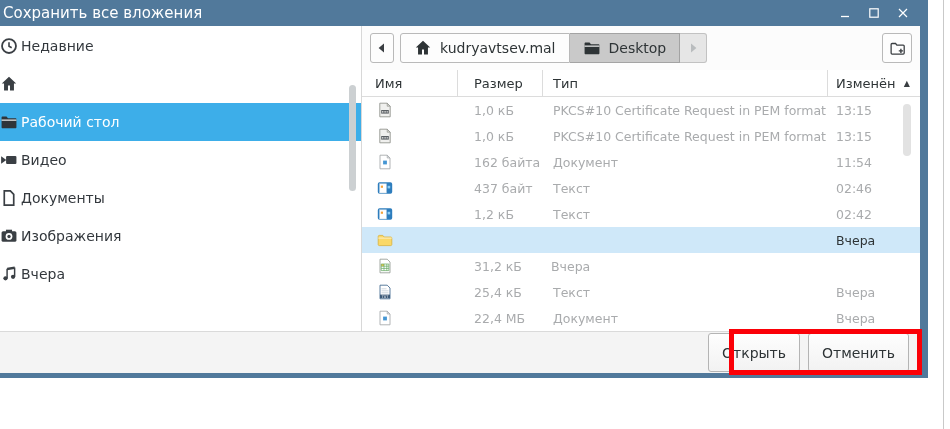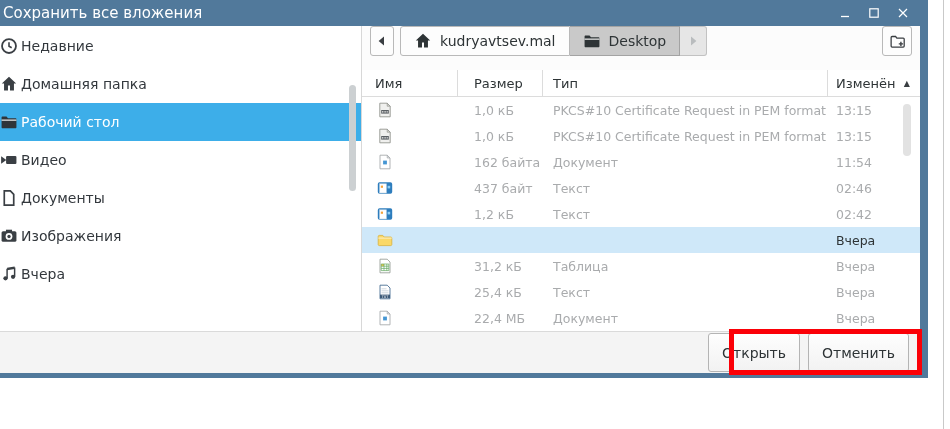--- a/index.html
+++ b/index.html
@@ -46,21 +46,21 @@
   .sidebar { width:362px; border-right:1px solid #d8d8d8; position:relative; background:#fff; padding-top:1px; overflow:hidden; }
   .sb-item { height:38px; display:flex; align-items:center; gap:3px; font-size:14px; color:#33383d; cursor:default; }
   .sb-item.selected { background:#3daee9; color:#fff; }
   .icon { display:inline-flex; width:18px; height:18px; align-items:center; justify-content:center; flex:none; }
   .icon svg { width:100%; height:100%; display:block; }
   .icon.fi { width:16px; height:16px; }
   .sb-scroll { position:absolute; right:5px; top:59px; width:7px; height:106px; background:#ccd0d2; border-radius:4px; }
 
   
   .content { flex:1; position:relative; background:#fff; }
-  .toolbar { height:44px; display:flex; align-items:flex-start; padding:0 8px; background:#fcfcfc; }
+  .toolbar { height:44px; display:flex; align-items:center; padding:0 8px; background:#fcfcfc; }
   .tb-btn {
     height:30px; border:1px solid #b9b9b9; border-radius:3px; background:#fdfdfd;
     display:flex; align-items:center; justify-content:center; cursor:default;
   }
   .btn-back { width:24px; margin-right:6px; }
   .crumbs { display:flex; height:30px; }
   .crumb {
     display:flex; align-items:center; gap:8px; padding:0 13px; height:30px;
     border:1px solid #b9b9b9; border-left-width:0; font-size:14px; color:#2e3436;
     background:#fdfdfd; cursor:default; font-family:inherit;
@@ -158,21 +158,20 @@
               </svg>
             </span>
             <span>Недавние</span>
           </div>
           <div class="sb-item">
             <span class="icon">
               <svg viewBox="0 0 16 16">
                 <path d="M8 1.6 1.6 7.6h2v6.2h3.5V9.4h1.8v4.4h3.5V7.6h2z" fill="#3a3f44"></path>
               </svg>
             </span>
-            <span>Домашняя папка</span>
           </div>
           <div class="sb-item selected">
             <span class="icon">
               <svg viewBox="0 0 16 16">
                 <path d="M1.4 3.9c0-.5.4-.9.9-.9h3.5l1.3 1.6h6.6c.5 0 .9.4.9.9v7.2c0 .5-.4.9-.9.9H2.3c-.5 0-.9-.4-.9-.9z" fill="#2f3439"></path>
                 <rect x="1.4" y="5.8" width="13.2" height="1.1" fill="#fff" opacity="0.9"></rect>
               </svg>
             </span>
             <span>Рабочий стол</span>
           </div>
@@ -377,21 +376,20 @@
               <div class="cell cell-name">
                 <span class="icon fi">
                   <svg viewBox="0 0 16 16">
                     <path d="M3 1.2h7.2l2.8 2.8v10.8H3z" fill="#fff" stroke="#9aa09a" stroke-width="0.9"></path>
                     <rect x="4.2" y="6" width="2.8" height="2.2" fill="#f2c94c"></rect>
                     <path d="M4.2 6h7.6M4.2 8.2h7.6M4.2 10.4h7.6M4.2 12.6h7.6M4.2 6v6.6M7 6v6.6M9.8 6v6.6M11.8 6v6.6" stroke="#61a85e" stroke-width="0.7" fill="none"></path>
                   </svg>
                 </span>
               </div>
               <div class="cell cell-size">31,2 кБ</div>
-              <div class="cell cell-type">Таблица</div>
               <div class="cell cell-mod">Вчера</div>
             </div>
             <div class="row">
               <div class="cell cell-name">
                 <span class="icon fi">
                   <svg viewBox="0 0 16 16">
                     <path d="M3 1.2h7.2l2.8 2.8v10.8H3z" fill="#fff" stroke="#4a6f94" stroke-width="0.9"></path>
                     <path d="M4.5 4.8h5M4.5 6.8h7M4.5 8.8h7" stroke="#c3ced8" stroke-width="0.8" fill="none"></path>
                     <rect x="3" y="10.6" width="10" height="3.6" fill="#3c5a78"></rect>
                     <text x="8" y="13.5" font-size="3.4" fill="#fff" text-anchor="middle" font-family="DejaVu Sans, sans-serif">TXT</text>

